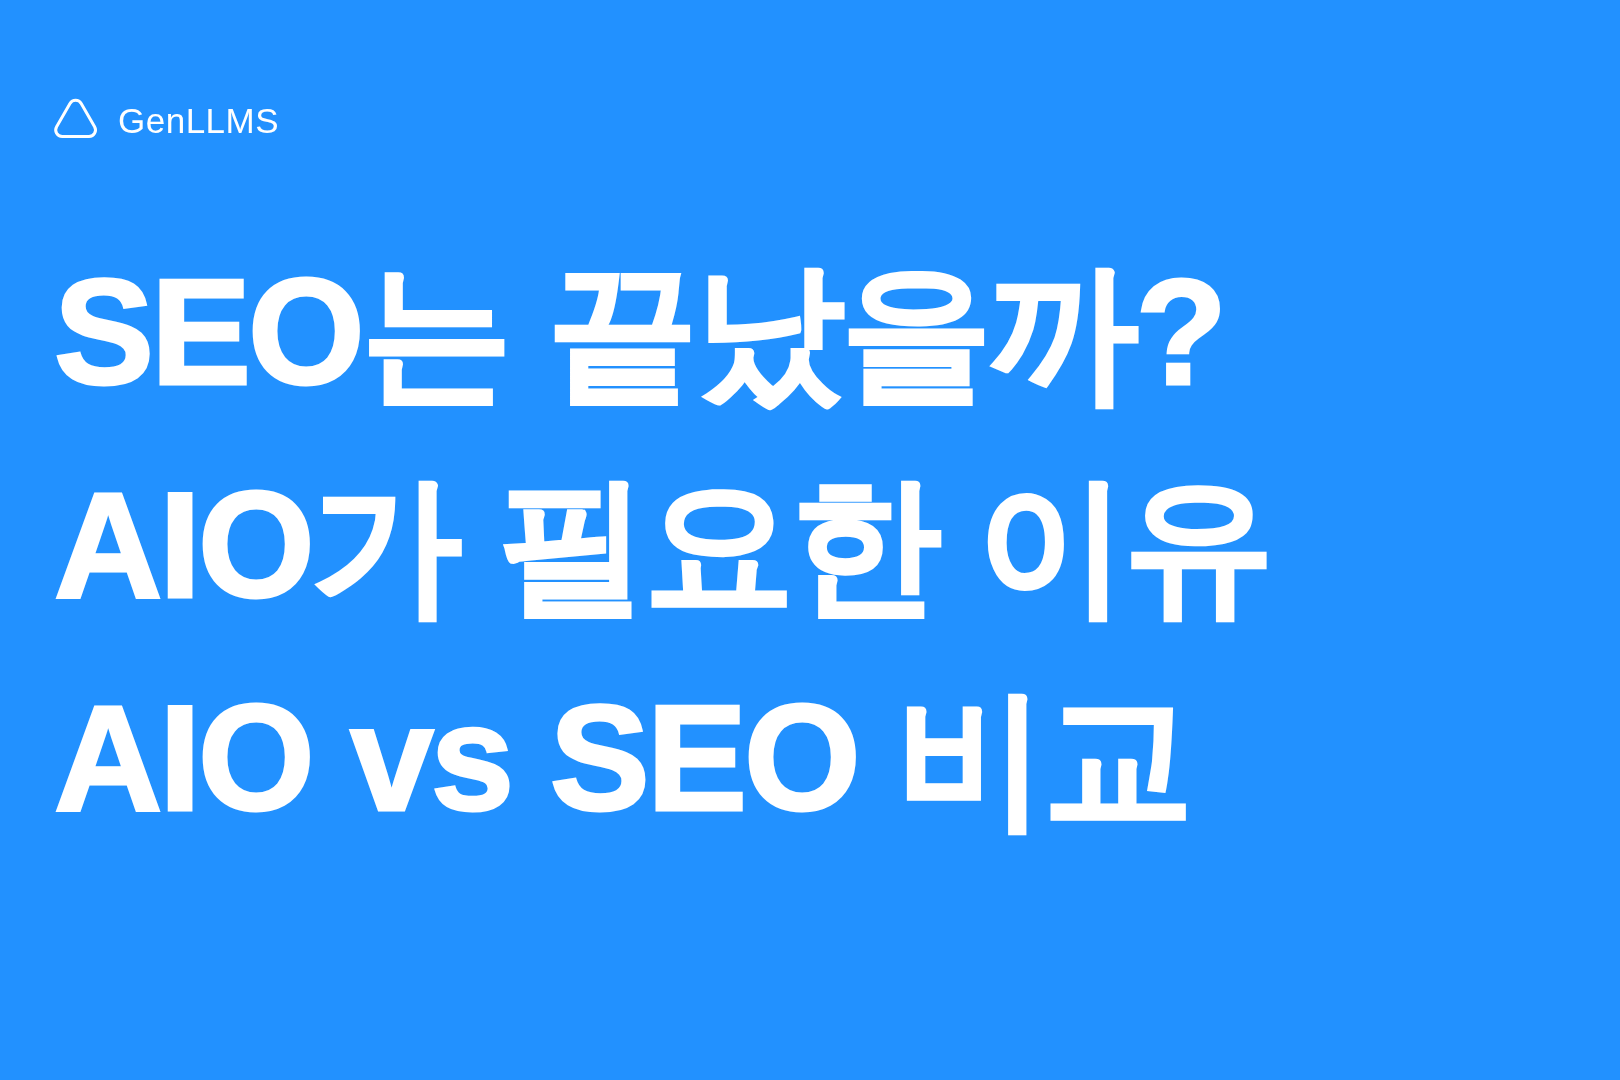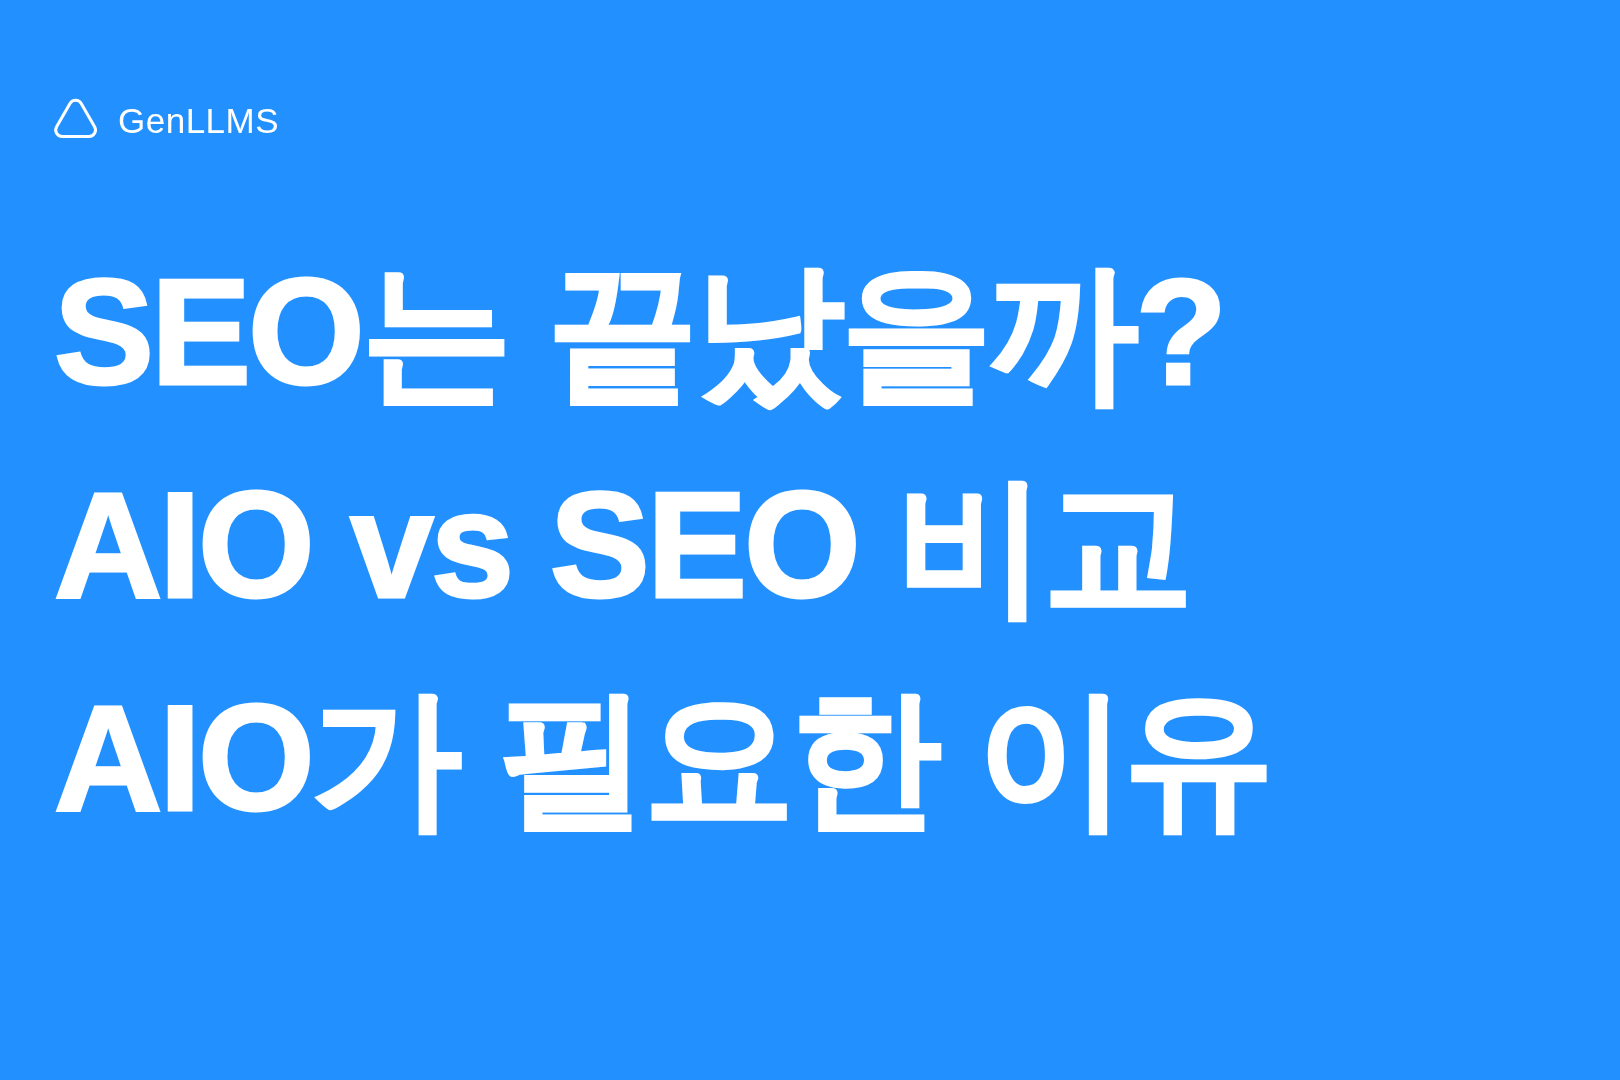--- a/index.html
+++ b/index.html
@@ -107,22 +107,22 @@
     <span class="brand-mark">
       <svg viewBox="0 0 52 52" fill="none" xmlns="http://www.w3.org/2000/svg" aria-hidden="true">
         <path d="M22.0 9.5 L8.6 32.7 C6.1 37.1 9.2 42.5 14.2 42.5 L41.0 42.5 C46.0 42.5 49.1 37.1 46.6 32.7 L33.2 9.5 C30.7 5.2 24.5 5.2 22.0 9.5 Z" stroke="#ffffff" stroke-width="3" stroke-linejoin="round" fill="none"></path>
       </svg>
     </span>
     <span class="brand-name">GenLLMS</span>
   </div>
 
   <div class="headline">
     <span class="headline-line line-1">SEO는 끝났을까?</span>
+    <span class="headline-line line-2">AIO가 필요한 이유</span>
     <span class="headline-line line-3">AIO vs SEO 비교</span>
-    <span class="headline-line line-2">AIO가 필요한 이유</span>
   </div>
 
   <div class="next-arrow">
     <span>
       <svg viewBox="0 0 56 52" fill="none" xmlns="http://www.w3.org/2000/svg" aria-hidden="true">
         <path d="M4 26 H48" stroke="#ffffff" stroke-width="5" stroke-linecap="square"></path>
         <path d="M30 8 L48 26 L30 44" stroke="#ffffff" stroke-width="5" stroke-linecap="square" stroke-linejoin="miter" fill="none"></path>
       </svg>
     </span>
   </div>

